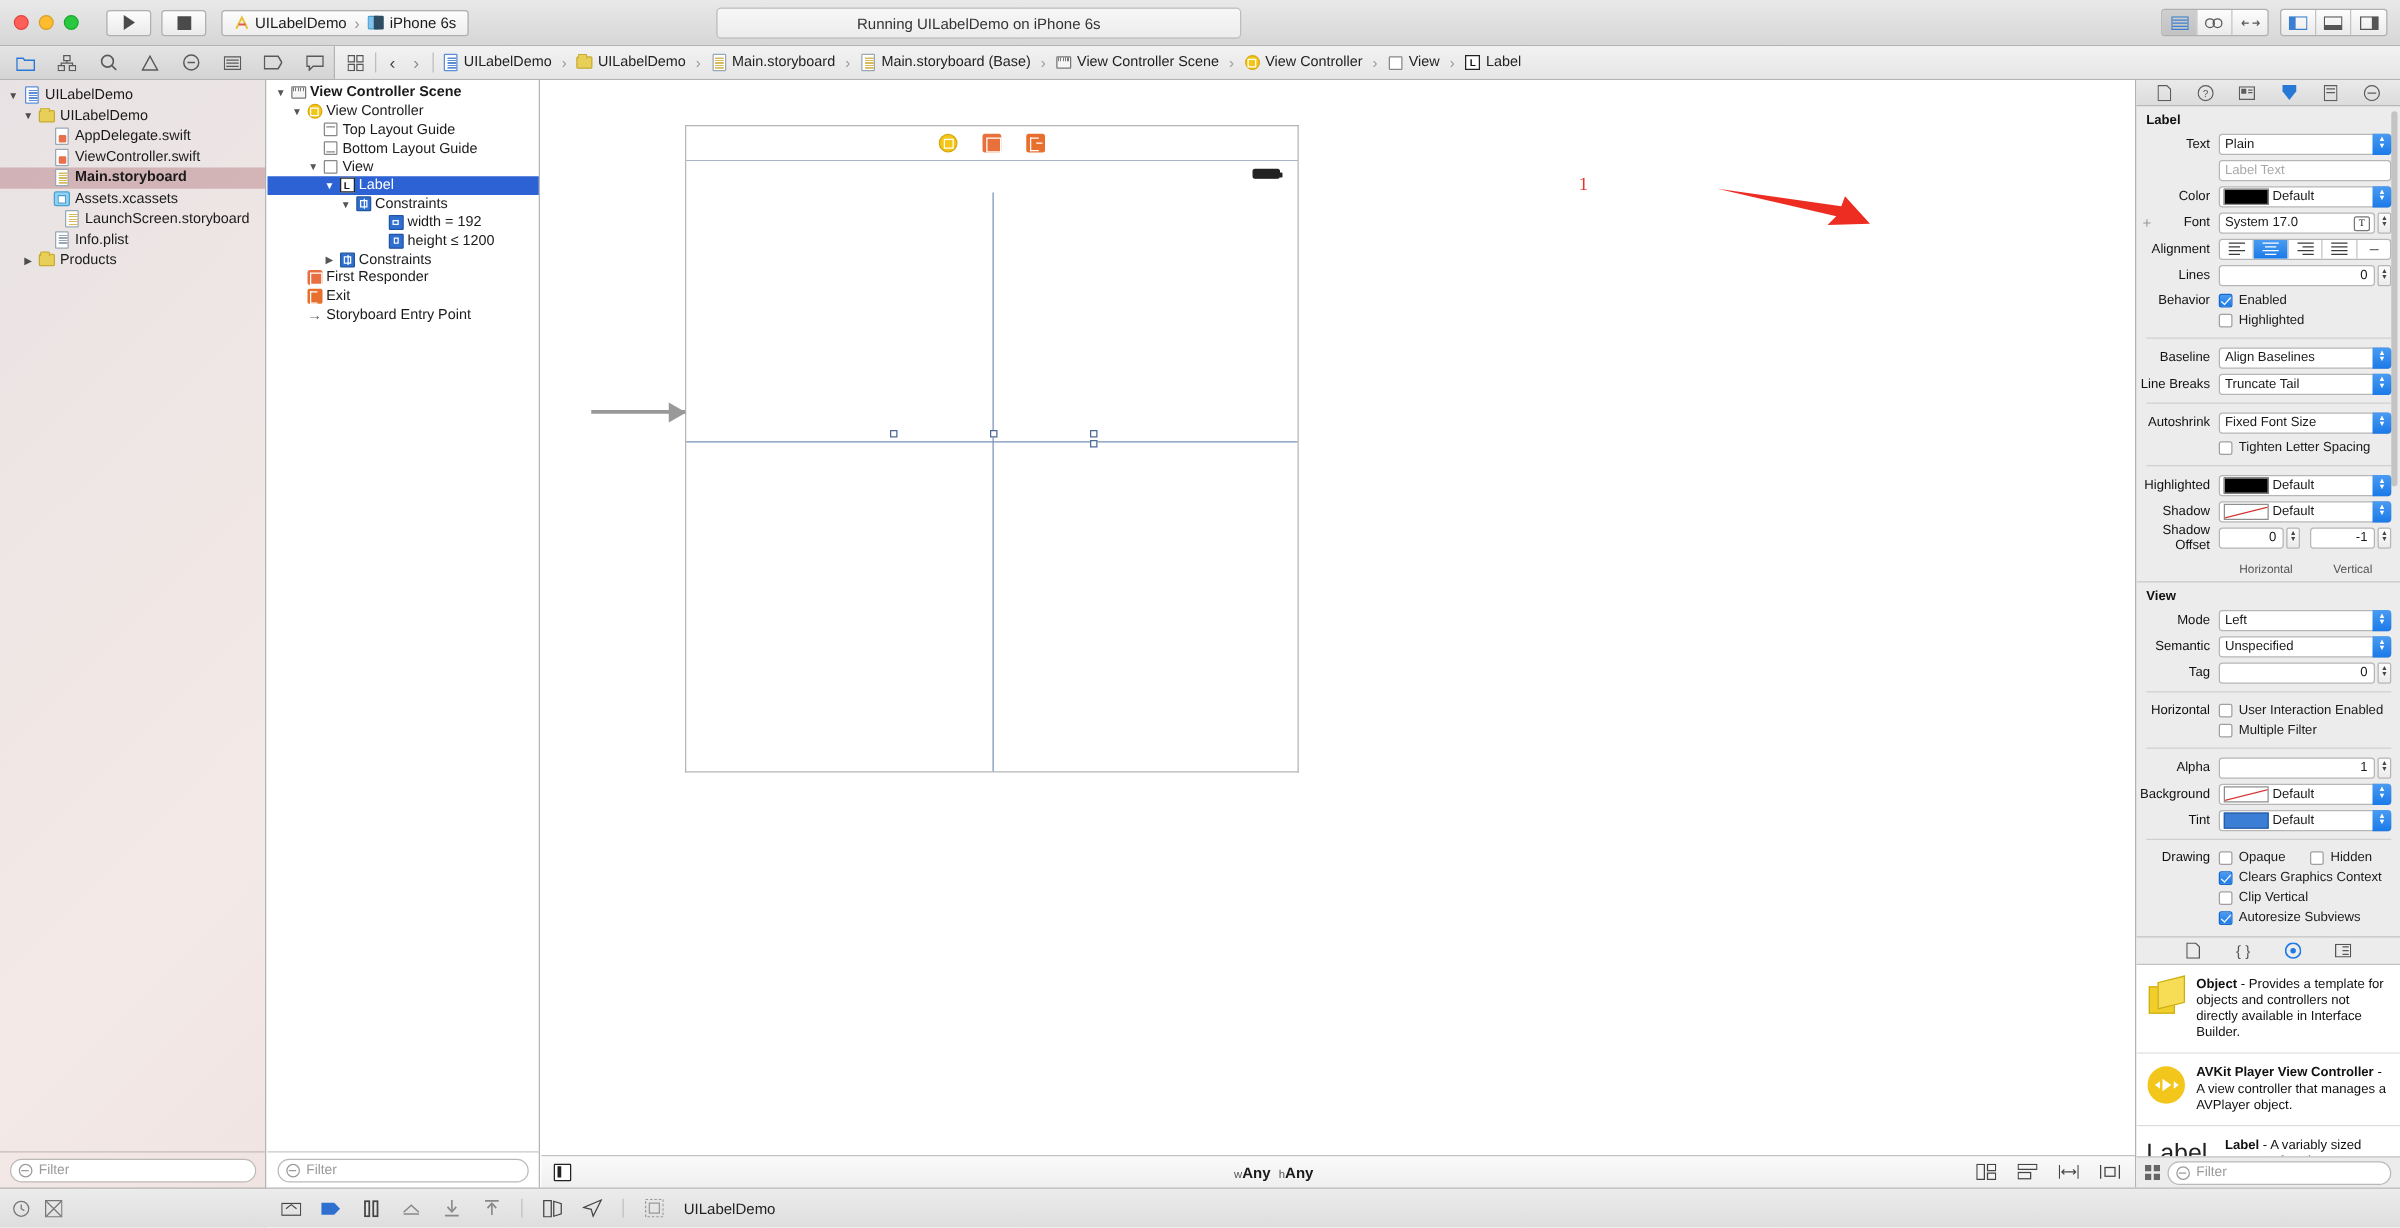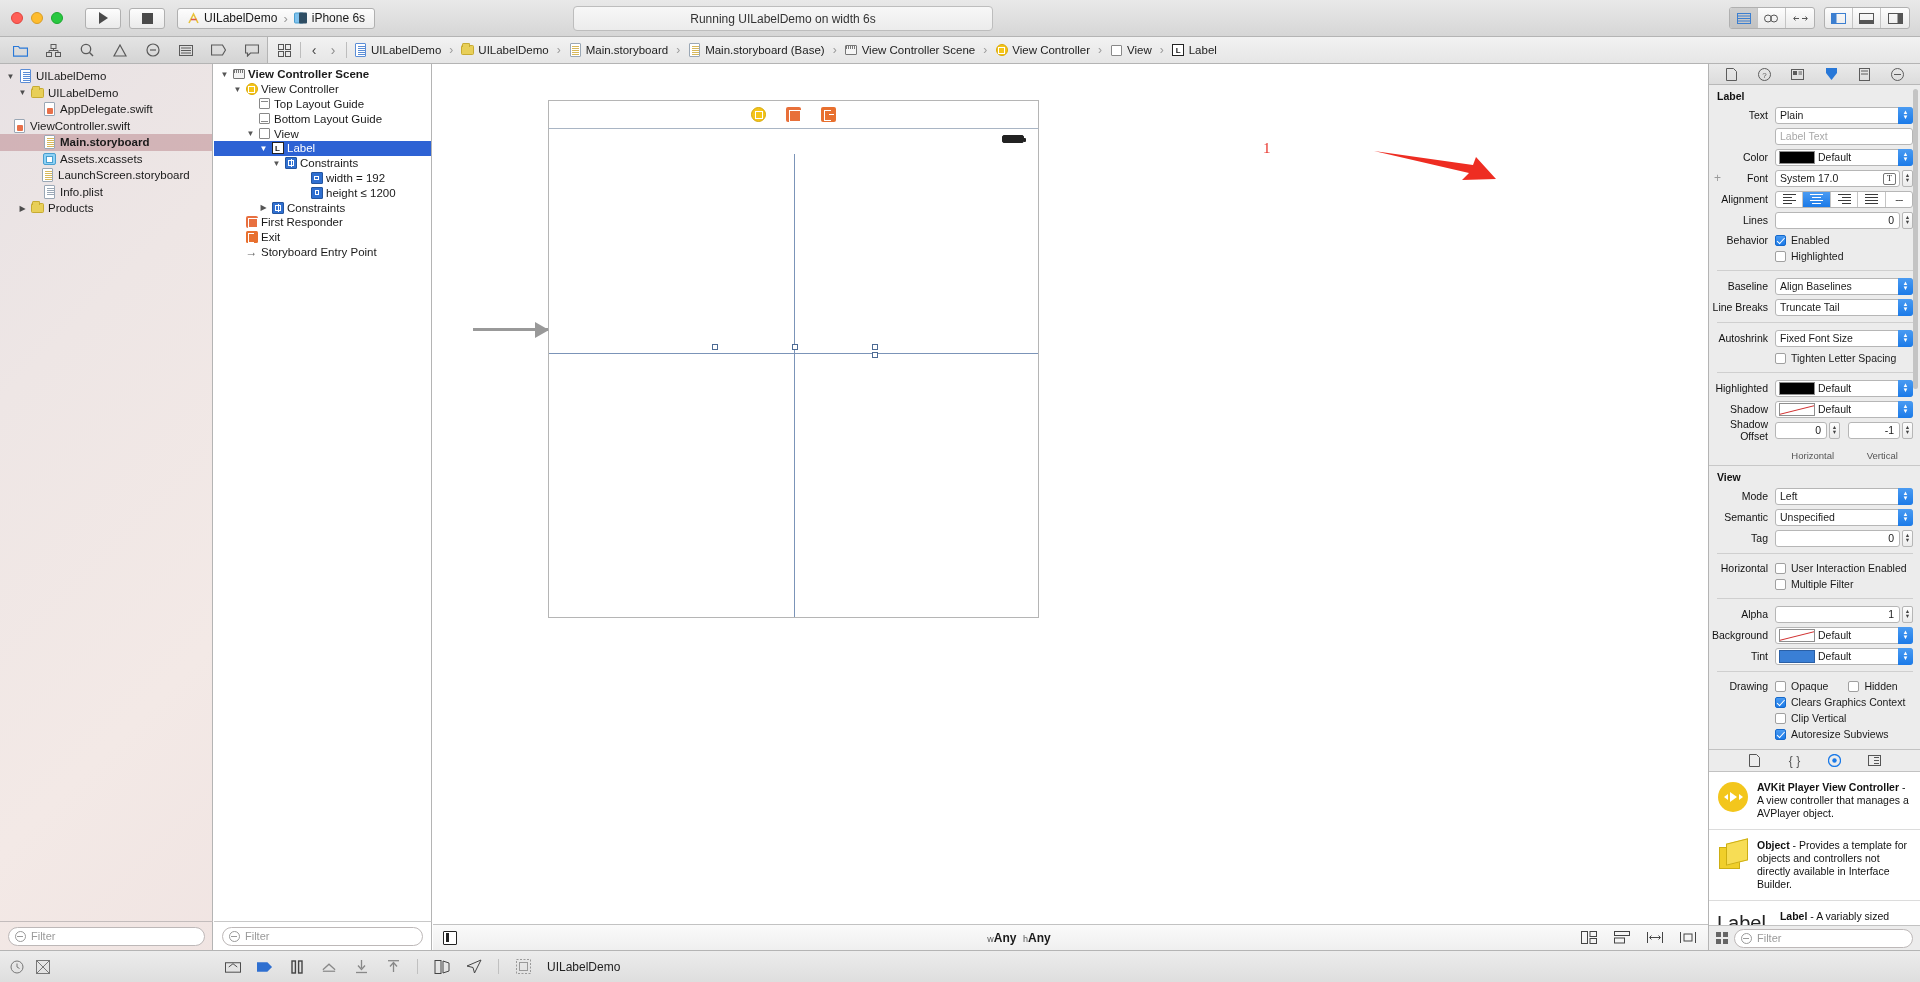--- a/index.html
+++ b/index.html
@@ -344,21 +344,21 @@
     </svg>
     <span>UILabelDemo</span>
     <span class="scheme-sep">›</span>
     <svg width="14" height="12" viewBox="0 0 14 12">
       <rect x="0.5" y="1" width="9" height="10" rx="1" fill="#7fc2ee" stroke="#4a9fcf"></rect>
       <rect x="5" y="0.5" width="8" height="11" rx="1" fill="#2e4d63"></rect>
     </svg>
     <span>iPhone 6s</span>
   </div>
   <div class="status-box">
-    <span>Running UILabelDemo on width 6s</span>
+    <span>Running UILabelDemo on iPhone 6s</span>
   </div>
   <div class="tb-right">
     <div class="seggroup">
       <div class="seg active">
         <svg width="14" height="11" viewBox="0 0 14 11">
           <rect x="0.5" y="0.5" width="13" height="10" fill="none" stroke="#3c7fd0"></rect>
           <line x1="1" y1="3" x2="13" y2="3" stroke="#3c7fd0"></line>
           <line x1="1" y1="5.5" x2="13" y2="5.5" stroke="#3c7fd0"></line>
           <line x1="1" y1="8" x2="13" y2="8" stroke="#3c7fd0"></line>
         </svg>
@@ -538,42 +538,42 @@
         </span>
       <span>UILabelDemo</span>
     </div>
     <div class="tree-row" style="padding-left:30px">
       <span class="disc"></span>
       <span class="ficon">
           <span class="fi-page swift"></span>
         </span>
       <span>AppDelegate.swift</span>
     </div>
-    <div class="tree-row" style="">
+    <div class="tree-row" style="padding-left:30px">
       <span class="disc"></span>
       <span class="ficon">
           <span class="fi-page swift"></span>
         </span>
       <span>ViewController.swift</span>
     </div>
     <div class="tree-row sel" style="padding-left:30px">
       <span class="disc"></span>
       <span class="ficon">
           <span class="fi-page sb"></span>
         </span>
       <span style="font-weight:bold">Main.storyboard</span>
     </div>
     <div class="tree-row" style="padding-left:30px">
       <span class="disc"></span>
       <span class="ficon">
           <span class="fi-assets"></span>
         </span>
       <span>Assets.xcassets</span>
     </div>
-    <div class="tree-row" style="padding-left:28px">
+    <div class="tree-row" style="padding-left:38px">
       <span class="disc"></span>
       <span class="ficon">
           <span class="fi-page sb"></span>
         </span>
       <span>LaunchScreen.storyboard</span>
     </div>
     <div class="tree-row" style="padding-left:30px">
       <span class="disc"></span>
       <span class="ficon">
           <span class="fi-page plist"></span>
@@ -1080,33 +1080,33 @@
             <rect x="0.5" y="0.5" width="12" height="10" fill="none" stroke="currentColor"></rect>
             <line x1="6" y1="2.5" x2="11" y2="2.5" stroke="currentColor"></line>
             <line x1="6" y1="5.5" x2="11" y2="5.5" stroke="currentColor"></line>
             <line x1="6" y1="8.5" x2="11" y2="8.5" stroke="currentColor"></line>
           </svg>
       </span>
     </div>
 
     <div class="lib-item">
       <span class="lib-icon">
+          <span class="ic-cube"></span>
+        </span>
+      <span class="lib-text"><b>Object</b><span> - Provides a template for objects and controllers not directly available in Interface Builder.</span></span>
+    </div>
+    <div class="lib-item">
+      <span class="lib-icon">
         <span class="ic-av">
             <b></b>
             <i></i>
             <s></s>
           </span>
       </span>
       <span class="lib-text"><b>AVKit Player View Controller</b><span> - A view controller that manages a AVPlayer object.</span></span>
-    </div>
-    <div class="lib-item">
-      <span class="lib-icon">
-          <span class="ic-cube"></span>
-        </span>
-      <span class="lib-text"><b>Object</b><span> - Provides a template for objects and controllers not directly available in Interface Builder.</span></span>
     </div>
     <div class="lib-item" style="align-items:center">
       <span class="lib-label-big">Label</span>
       <span class="lib-text"><b>Label</b><span> - A variably sized amount of static text.</span></span>
     </div>
   </div>
 
   <div class="lib-filter">
     <span class="grid4">
         <i></i>

